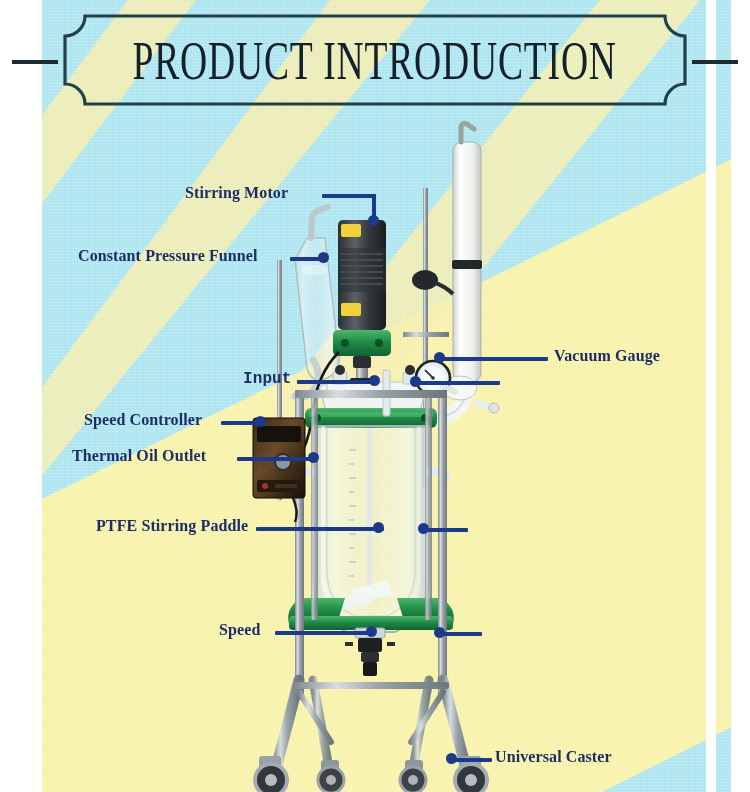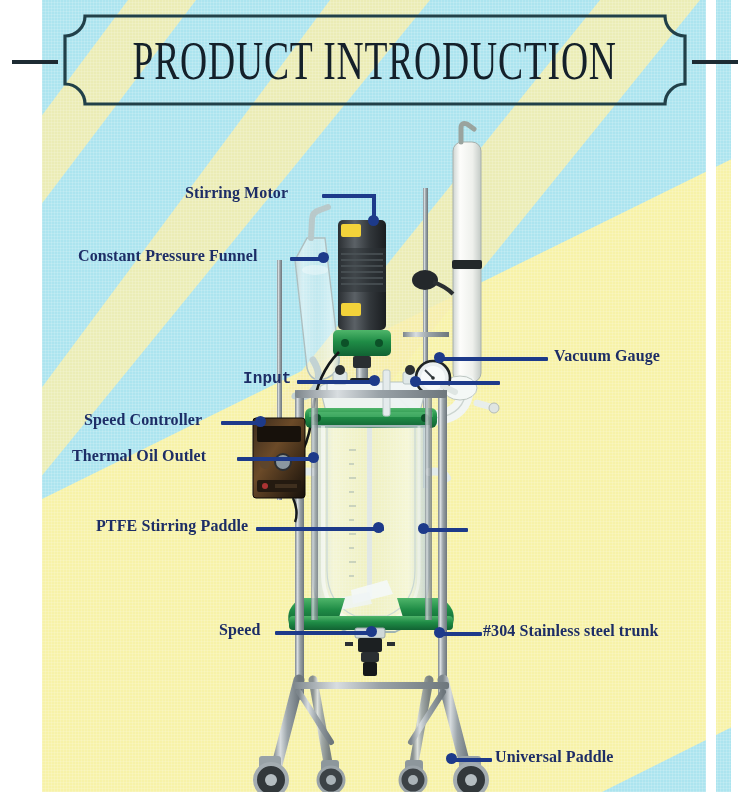--- a/index.html
+++ b/index.html
@@ -332,21 +332,20 @@
   <div class="lbl r" style="left:554px;top:347px;">Vacuum Gauge</div>
   <div class="leader" style="left:440px;top:357px;width:108px;"></div>
   <div class="dot" style="left:434px;top:352px;"></div>
 
   <div class="leader" style="left:416px;top:381px;width:84px;"></div>
   <div class="dot" style="left:410px;top:376px;"></div>
 
   <div class="leader" style="left:424px;top:528px;width:44px;"></div>
   <div class="dot" style="left:418px;top:523px;"></div>
 
-  <div class="lbl r" style="left:483px;top:622px;">#304 Stainless steel trunk</div>
   <div class="leader" style="left:440px;top:632px;width:42px;"></div>
   <div class="dot" style="left:434px;top:627px;"></div>
 
-  <div class="lbl r" style="left:495px;top:748px;">Universal Paddle</div>
+  <div class="lbl r" style="left:495px;top:748px;">Universal Caster</div>
   <div class="leader" style="left:452px;top:758px;width:40px;"></div>
   <div class="dot" style="left:446px;top:753px;"></div>
 
 </div>
 
 </body></html>

